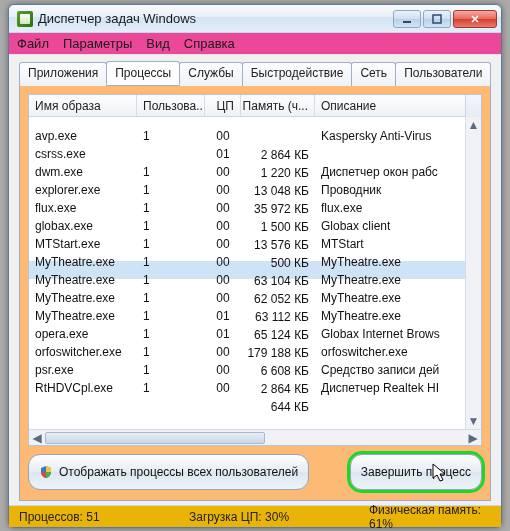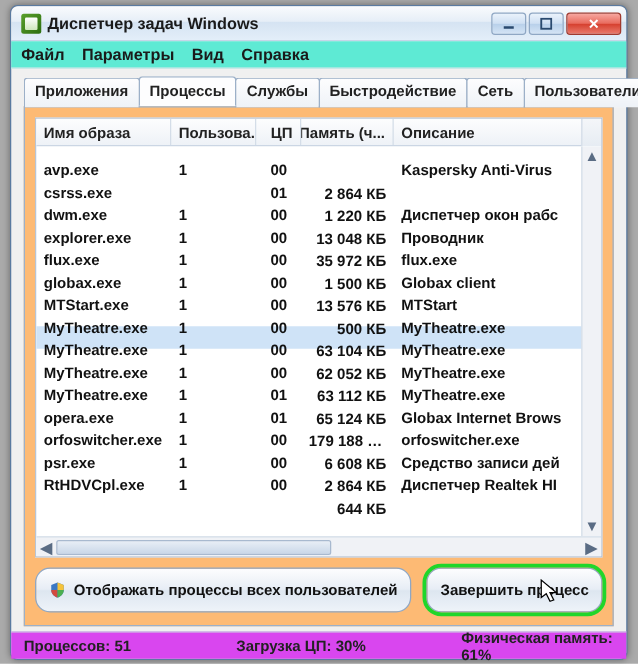--- a/index.html
+++ b/index.html
@@ -18,21 +18,20 @@
     left: 8px;
     top: 4px;
     width: 494px;
     height: 524px;
     background: #f0f0f0;
     border: 1px solid #5a7aa0;
     border-radius: 6px;
     box-shadow: 0 0 6px rgba(0,0,0,0.4);
     display: flex;
     flex-direction: column;
-    font-weight: bold;
   }
   .titlebar {
     height: 28px;
     background: linear-gradient(to bottom, #f9fbfd 0%, #e6eef7 45%, #d5e3f2 46%, #e3eef9 100%);
     border-bottom: 1px solid #c6d5e8;
     border-radius: 6px 6px 0 0;
     display: flex;
     align-items: center;
     padding: 0 2px 0 8px;
   }
@@ -66,21 +65,21 @@
     width:44px;
     background: linear-gradient(to bottom,#f7a7a0,#e86b5e 48%,#d6402f 52%,#e97a6c);
     border-color:#a03a2f; color:#fff;
   }
   .winbtn svg{width:10px;height:10px;}
   .menubar {
     height: 22px;
     display:flex; align-items:center;
     padding: 0 8px;
     gap: 14px;
-    background:#5eead4;
+    background:#ec4899;
     border-bottom:1px solid #e2e6ec;
     color:#1a1a1a;
     font-size:13px;
   }
   .content {
     flex:1;
     padding: 6px 10px 4px 10px;
     display:flex; flex-direction:column;
   }
   .tabsrow {
@@ -198,21 +197,21 @@
   .btn .shield{
     width:14px;height:14px;
   }
   .btn.highlight{
     outline:3px solid #1fd62b;
     outline-offset:0;
   }
   .statusbar{
     height:22px;
     border-top:1px solid #cdd6e2;
-    background:#d946ef;
+    background:#eab308;
     display:flex; align-items:center;
     font-size:12px; color:#222;
     padding:0 10px;
     gap:30px;
   }
   .statusbar .s1{width:140px;}
   .statusbar .s2{width:150px;}
   .statusbar .s3{flex:1;}
   .cursor{
     position:absolute;

